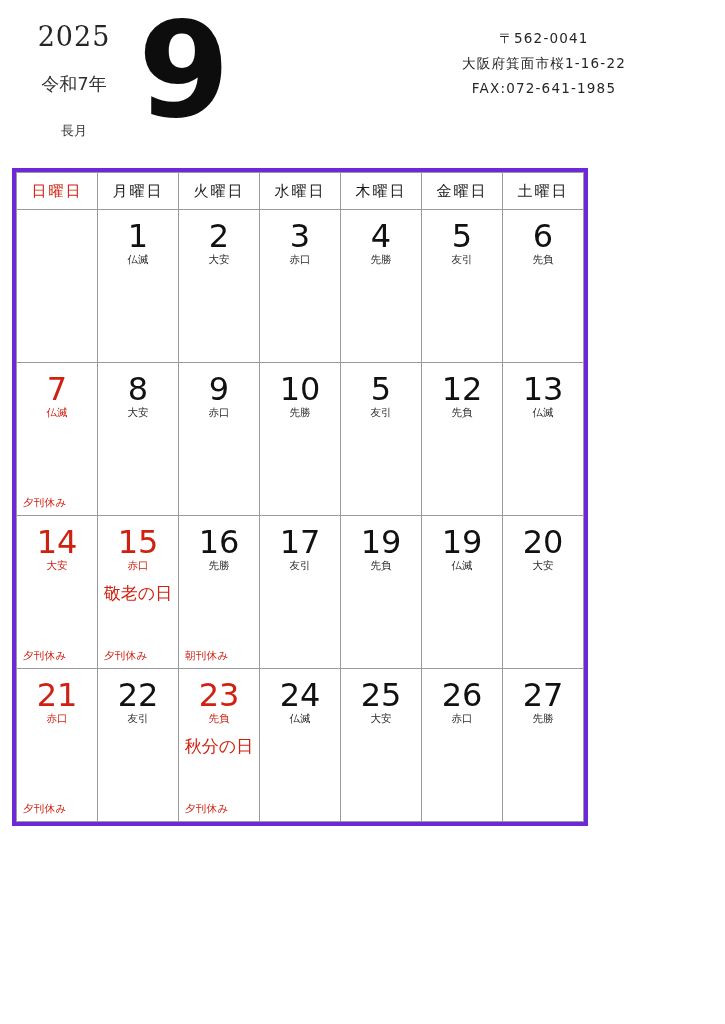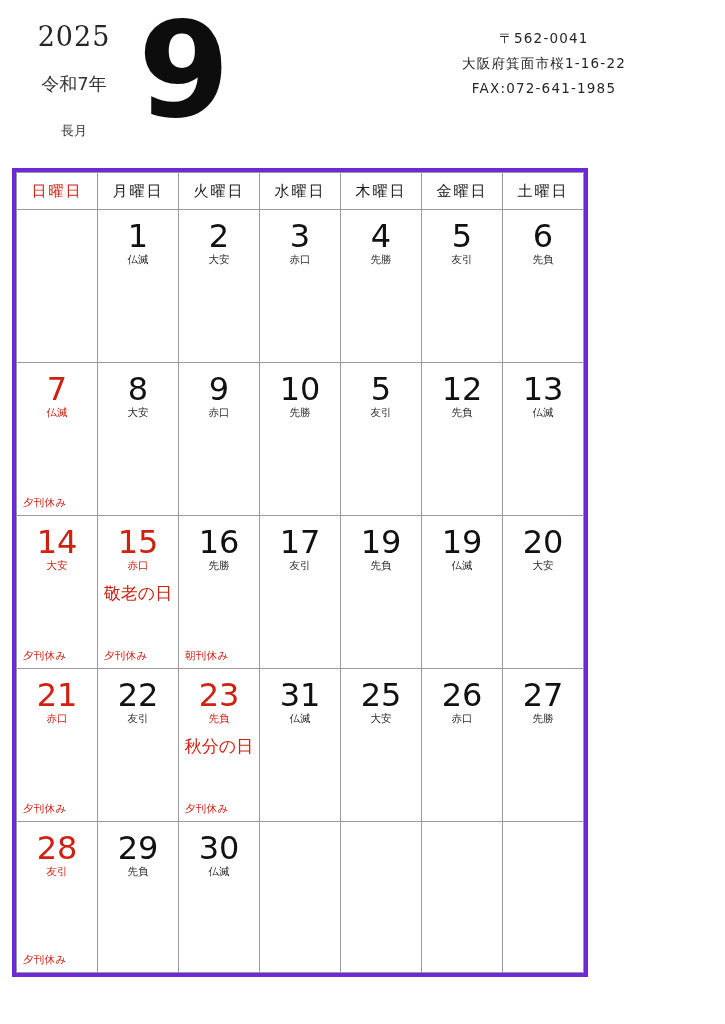--- a/index.html
+++ b/index.html
@@ -279,50 +279,31 @@
             <div class="daynum">22</div>
             <div class="rokuyo">友引</div>
           </td>
           <td>
             <div class="daynum red">23</div>
             <div class="rokuyo red">先負</div>
             <div class="holiday">秋分の日</div>
             <div class="note">夕刊休み</div>
           </td>
           <td>
-            <div class="daynum">31</div>
+            <div class="daynum">24</div>
             <div class="rokuyo">仏滅</div>
           </td>
           <td>
             <div class="daynum">25</div>
             <div class="rokuyo">大安</div>
           </td>
           <td>
             <div class="daynum">26</div>
             <div class="rokuyo">赤口</div>
           </td>
           <td>
             <div class="daynum">27</div>
             <div class="rokuyo">先勝</div>
           </td>
-        </tr>
-        <tr class="last">
-          <td>
-            <div class="daynum red">28</div>
-            <div class="rokuyo red">友引</div>
-            <div class="note">夕刊休み</div>
-          </td>
-          <td>
-            <div class="daynum">29</div>
-            <div class="rokuyo">先負</div>
-          </td>
-          <td>
-            <div class="daynum">30</div>
-            <div class="rokuyo">仏滅</div>
-          </td>
-          <td class="empty"></td>
-          <td class="empty"></td>
-          <td class="empty"></td>
-          <td class="empty"></td>
         </tr>
       </tbody>
   </table>
 </div>
 
 </body></html>

